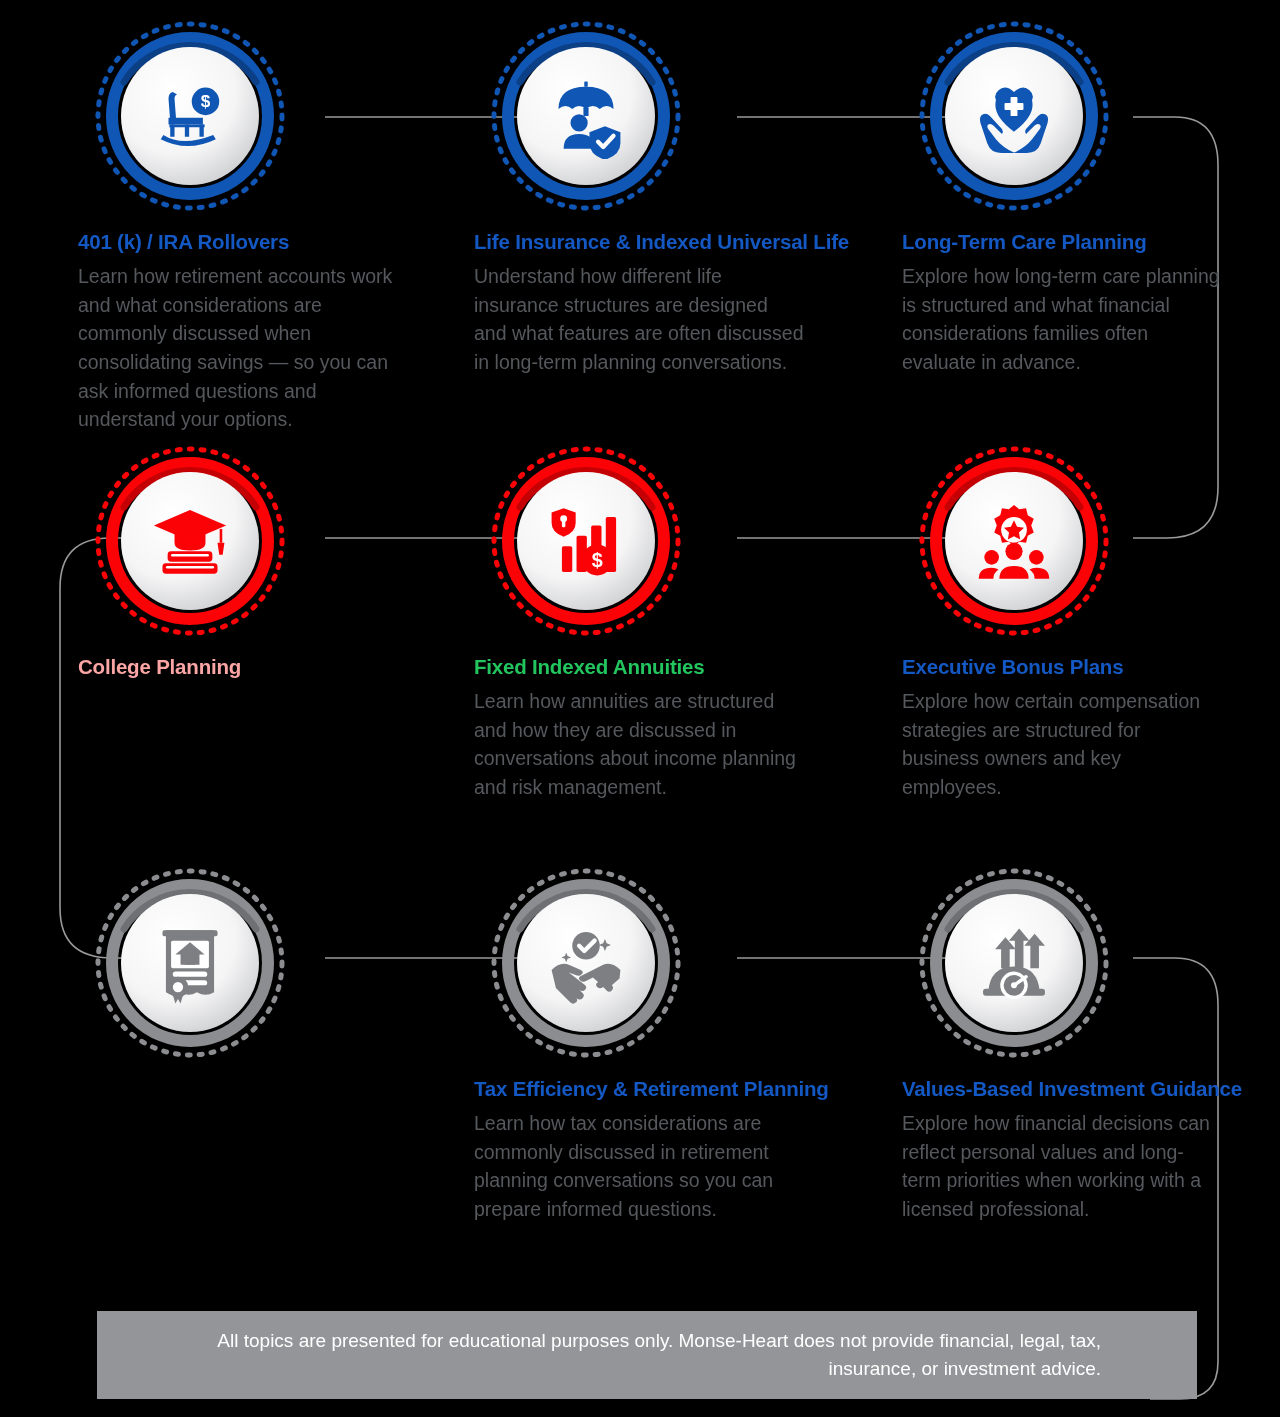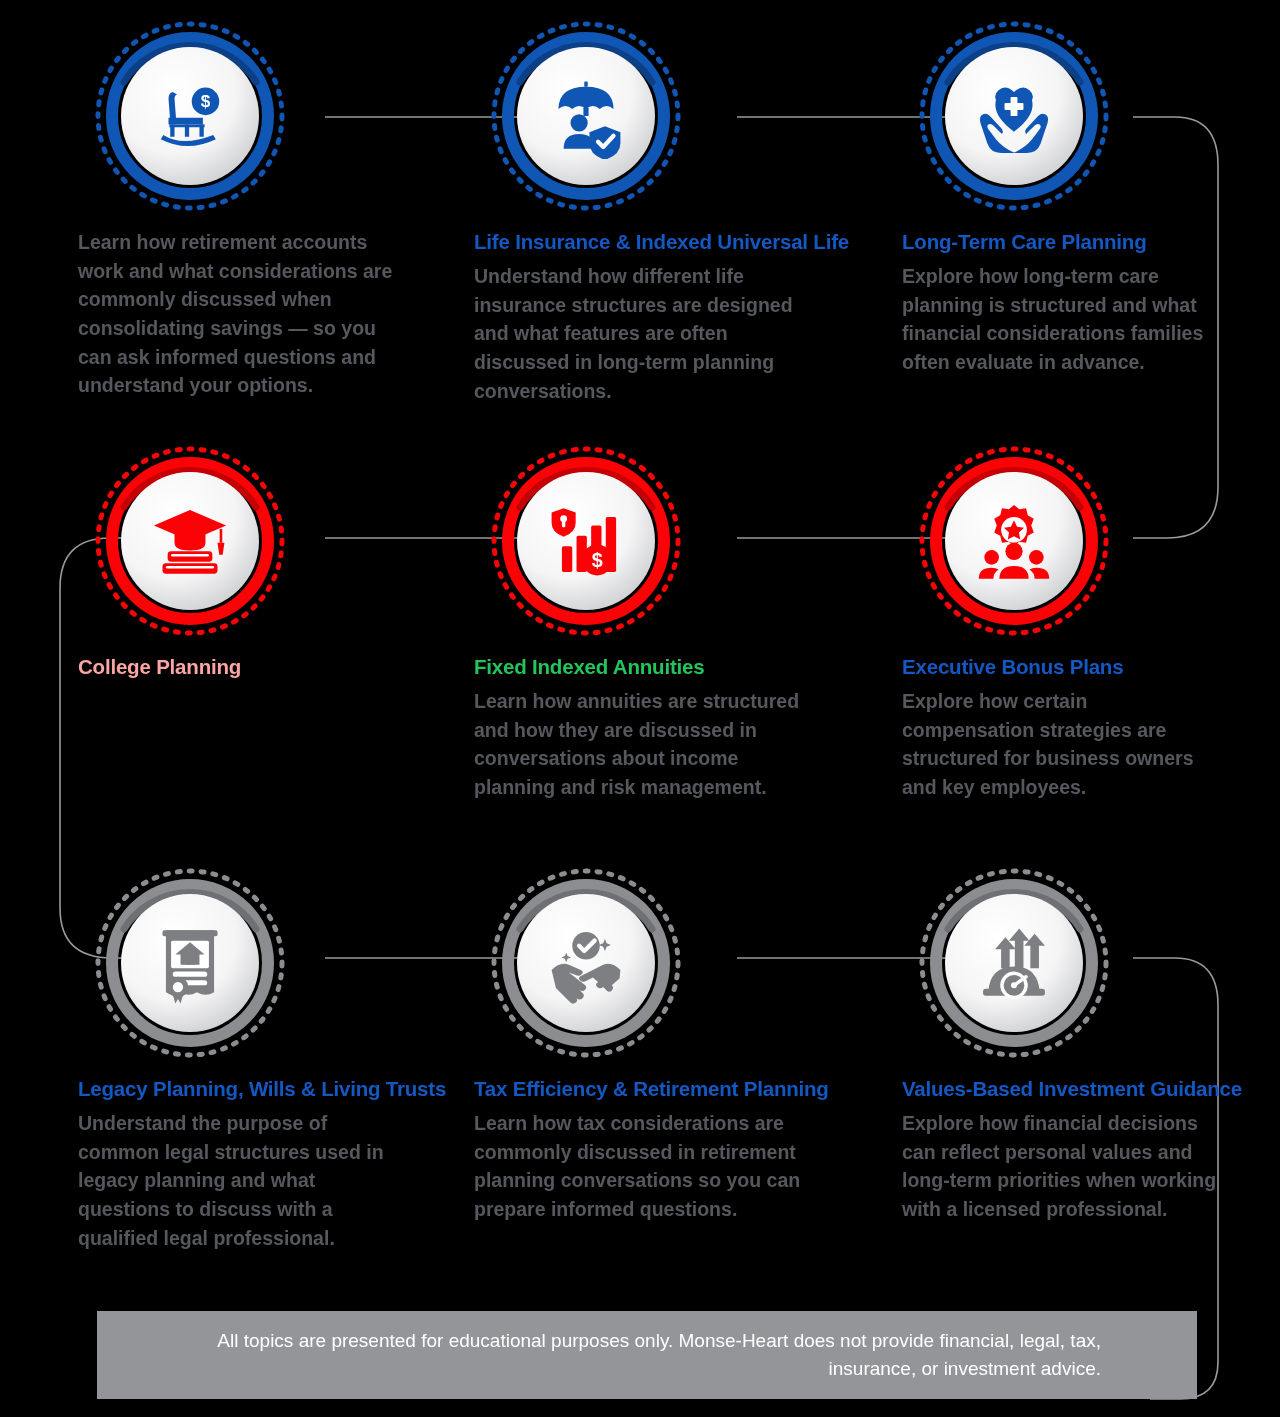--- a/index.html
+++ b/index.html
@@ -60,21 +60,20 @@
     font-weight: 700;
     letter-spacing: -0.2px;
     line-height: 1.32;
     margin-bottom: 7px;
   }
   .card-desc {
     font-size: 19.5px;
     line-height: 1.47;
     color: #55585c;
     max-width: 330px;
-    font-weight: bold;
   }
   .col-2 .card-desc { max-width: 318px; }
 
   
   #footer-bar {
     position: absolute;
     left: 97px; top: 1311px;
     width: 1100px; height: 88px;
     background: #939598;
     display: flex;
@@ -234,20 +233,21 @@
           </defs>
           <circle cx="98" cy="98" r="69" fill="url(#gfill-b1)"></circle>
         </svg>
         <div class="icon-wrap">
           <svg viewBox="0 0 100 100" fill="#1056b4">
               <use href="#ic-rocking-chair-dollar"></use>
             </svg>
         </div>
       </div>
       <div class="card-text">
+        <div class="card-title" style="color:#1458c4">401 (k) / IRA Rollovers</div>
         <div class="card-desc">Learn how retirement accounts work and what considerations are commonly discussed when consolidating savings — so you can ask informed questions and understand your options.</div>
       </div>
     </div>
 
     <div class="card col-1">
       <div class="badge">
         <svg viewBox="0 0 196 196" width="196" height="196">
           <circle cx="98" cy="98" r="92" fill="none" stroke="#1056b4" stroke-width="5" stroke-dasharray="3 9" stroke-linecap="round"></circle>
           <circle cx="98" cy="98" r="78" fill="none" stroke="#1056b4" stroke-width="12"></circle>
           <path d="M 32 64 A 78 78 0 0 1 164 64" fill="none" stroke="#0b3f86" stroke-width="7" stroke-linecap="round"></path>
@@ -357,24 +357,20 @@
           <circle cx="98" cy="98" r="78" fill="none" stroke="#8b8d90" stroke-width="12"></circle>
           <path d="M 32 64 A 78 78 0 0 1 164 64" fill="none" stroke="#6e7073" stroke-width="7" stroke-linecap="round"></path>
           <circle cx="98" cy="98" r="69" fill="url(#gfill-b1)"></circle>
         </svg>
         <div class="icon-wrap">
           <svg viewBox="0 0 100 100" fill="#7d7f82">
               <use href="#ic-deed-house-seal"></use>
             </svg>
         </div>
       </div>
-      <div class="card-text">
-        <div class="card-title" style="color:#1458c4">Legacy Planning, Wills &amp; Living Trusts</div>
-        <div class="card-desc">Understand the purpose of common legal structures used in legacy planning and what questions to discuss with a qualified legal professional.</div>
-      </div>
     </div>
 
     <div class="card col-1">
       <div class="badge">
         <svg viewBox="0 0 196 196" width="196" height="196">
           <circle cx="98" cy="98" r="92" fill="none" stroke="#8b8d90" stroke-width="5" stroke-dasharray="3 9" stroke-linecap="round"></circle>
           <circle cx="98" cy="98" r="78" fill="none" stroke="#8b8d90" stroke-width="12"></circle>
           <path d="M 32 64 A 78 78 0 0 1 164 64" fill="none" stroke="#6e7073" stroke-width="7" stroke-linecap="round"></path>
           <circle cx="98" cy="98" r="69" fill="url(#gfill-b1)"></circle>
         </svg>

